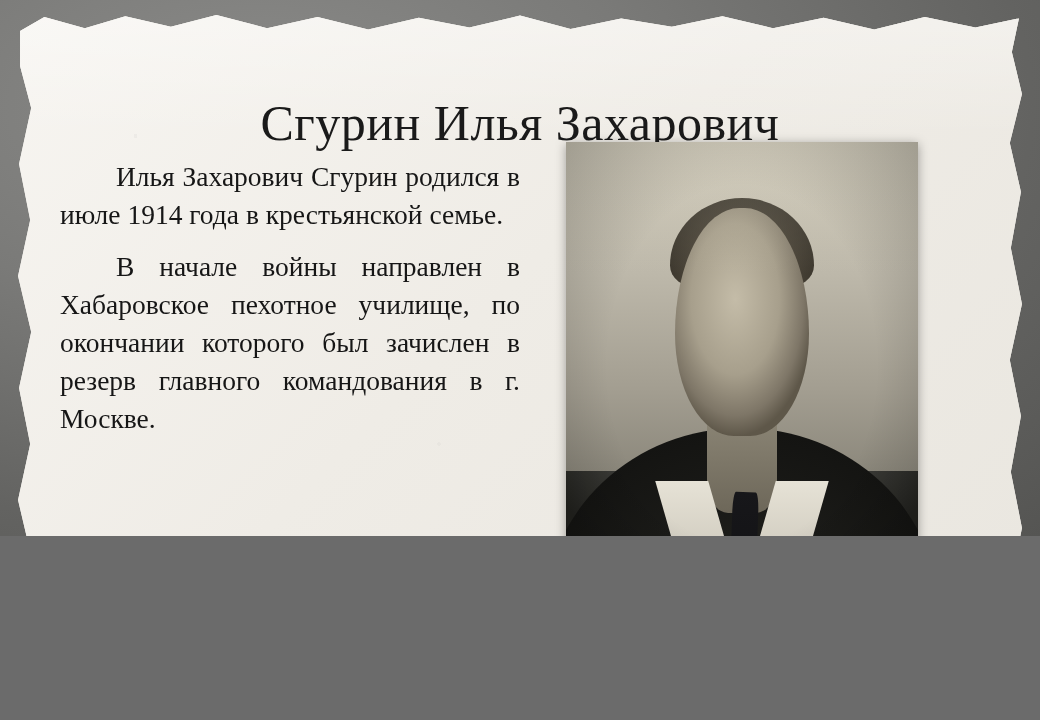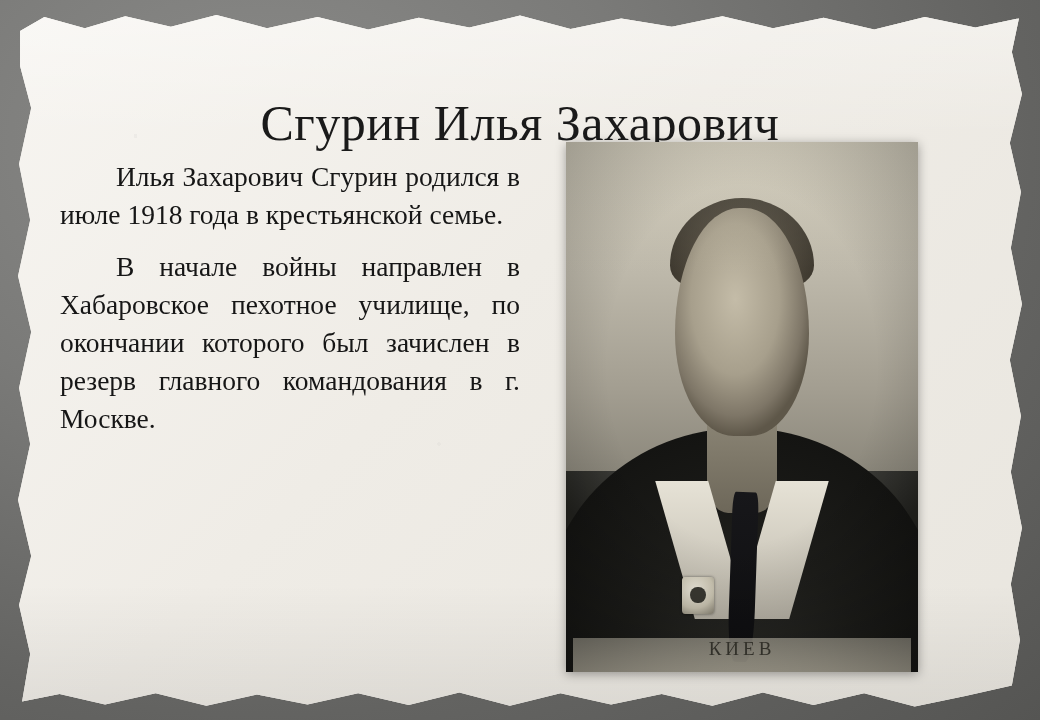--- a/index.html
+++ b/index.html
@@ -12,21 +12,21 @@
     height: 720px;
     overflow: hidden;
     background: #6b6b6b;
     font-family: "Liberation Serif", serif;
   }
 
   
   .slide {
     position: relative;
     width: 1040px;
-    height: 720px;
+    height: 536px;
     background:
       radial-gradient(ellipse at 25% 20%, #8b8b89 0%, #7a7a78 35%, #636361 70%, #555553 100%);
     overflow: hidden;
   }
 
   
   .paper {
     position: absolute;
     left: 14px;
     top: 10px;
@@ -234,21 +234,21 @@
 
 <div class="slide">
 
   <div class="paper">
     <div class="paper-shade"></div>
   </div>
 
   <h1 class="title" data-bind="slide.title">Сгурин Илья Захарович</h1>
 
   <div class="text-col">
-    <p data-bind="slide.paragraphs.0">Илья Захарович Сгурин родился в июле 1918 года в крестьянской семье.</p>
+    <p data-bind="slide.paragraphs.0">Илья Захарович Сгурин родился в июле 1914 года в крестьянской семье.</p>
     <p data-bind="slide.paragraphs.2">В начале войны направлен в Хабаровское пехотное училище, по окончании которого был зачислен в резерв главного командования в г. Москве.</p>
   </div>
 
   <div class="photo-frame">
     <div class="photo">
       <div class="p-bg"></div>
       <div class="p-shoulders"></div>
       <div class="p-neck"></div>
       <div class="p-hair"></div>
       <div class="p-head"></div>

